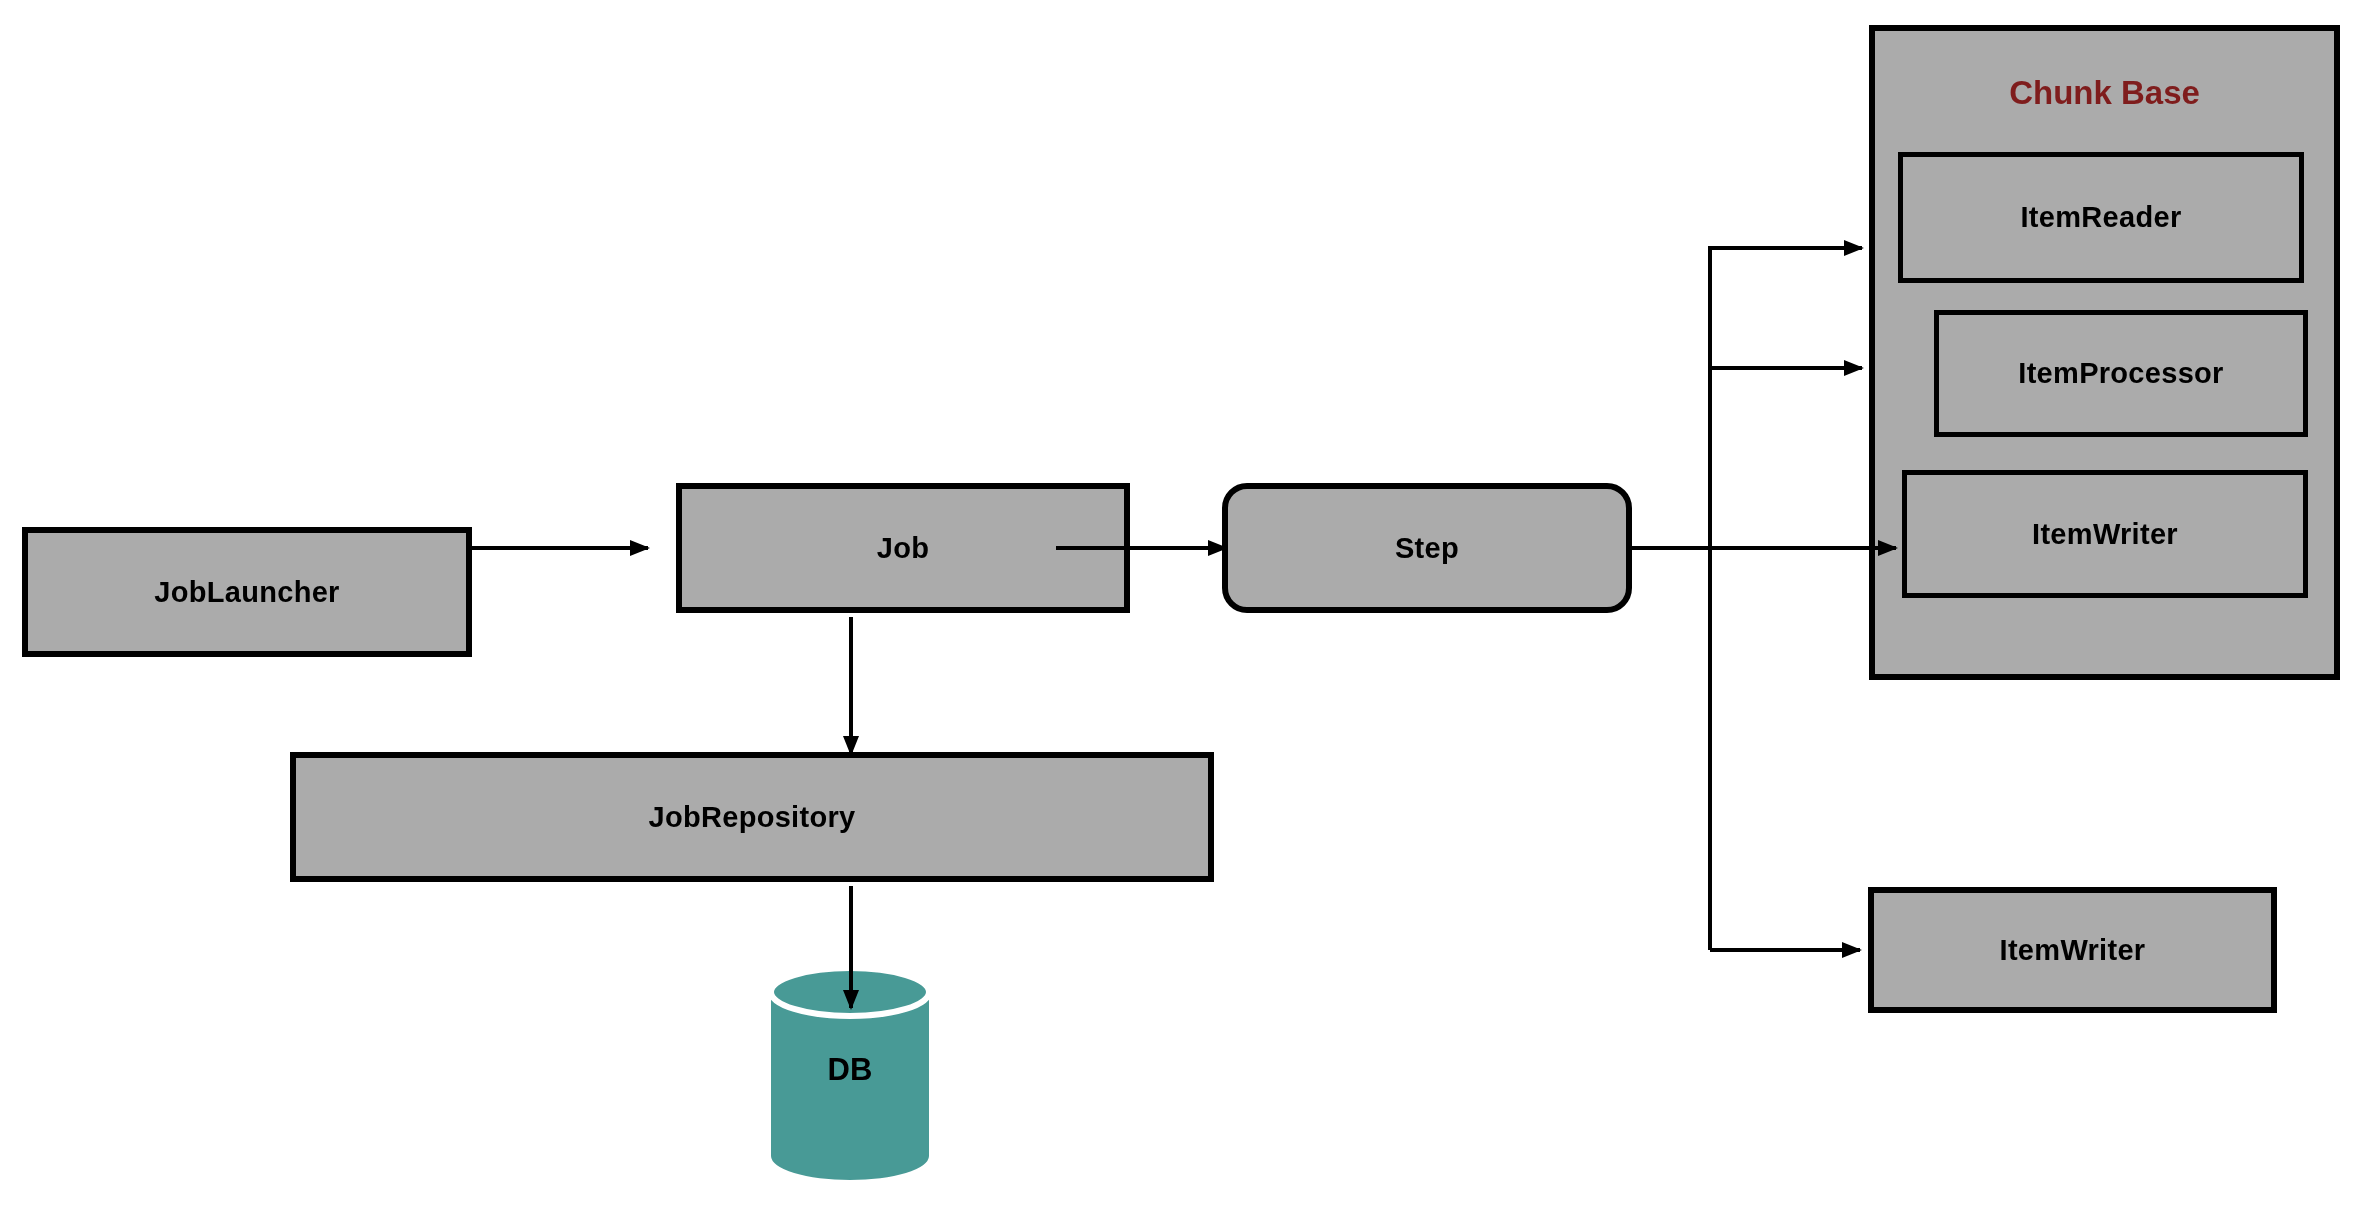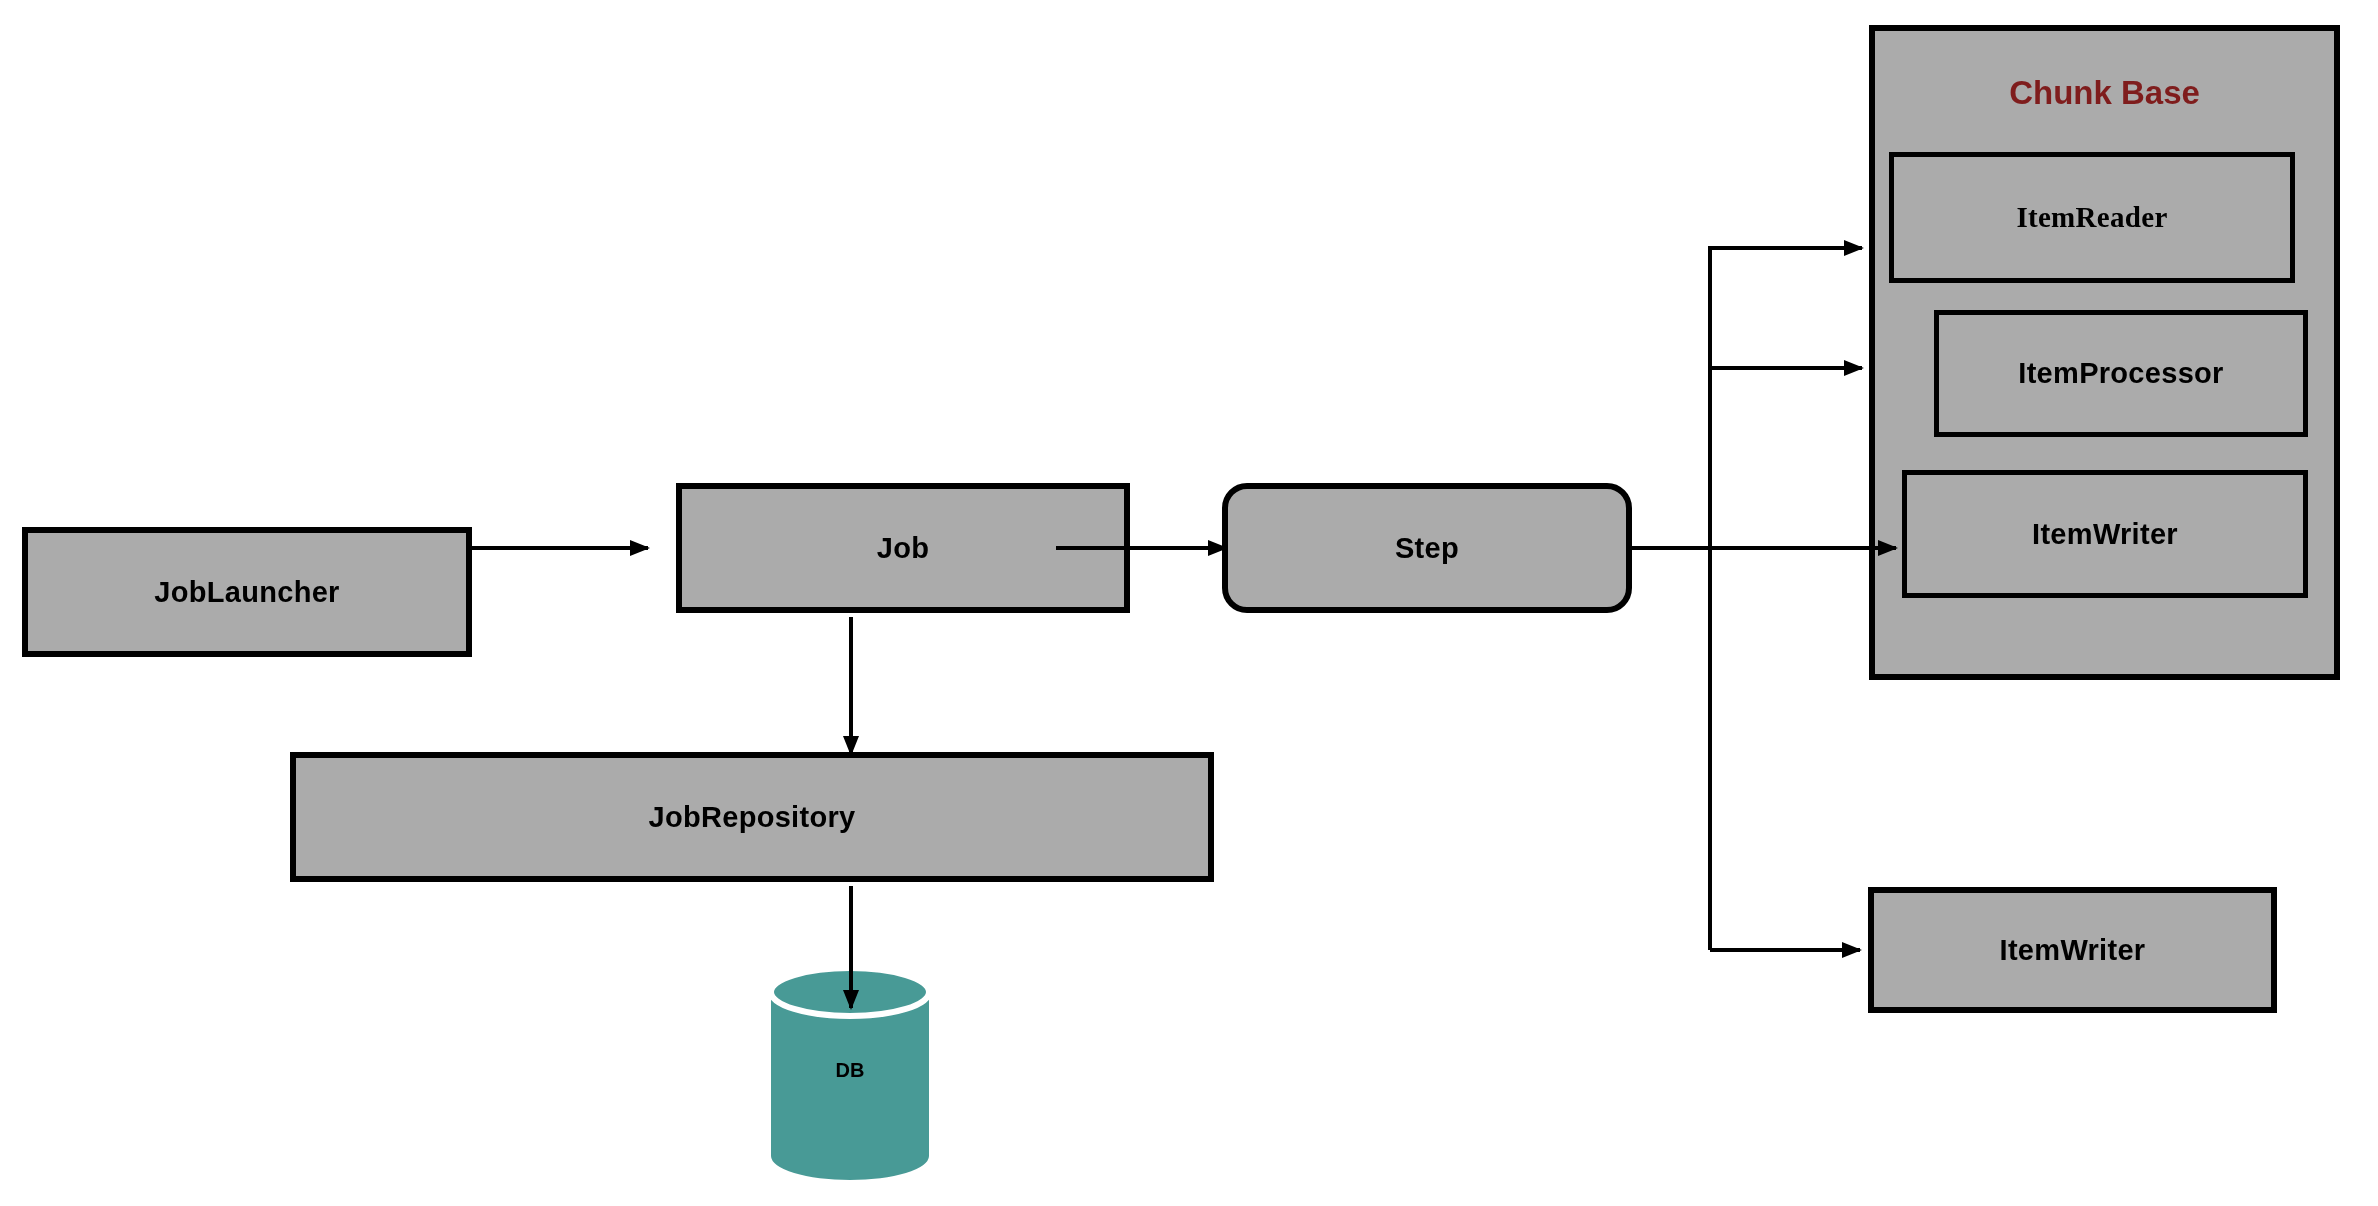--- a/index.html
+++ b/index.html
@@ -69,21 +69,21 @@
   }
   .db-label {
     position: absolute;
     left: 771px;
     top: 1045px;
     width: 158px;
     height: 50px;
     display: flex;
     align-items: center;
     justify-content: center;
-    font-size: 20px;
+    font-size: 31px;
     font-weight: 700;
     color: #000;
     z-index: 6;
   }
 </style>
 </head>
 <body>
 
 <div id="canvas" style="--node_fill: #ABABAB; --node_border: #000000; --connector: #000000; --db_fill: #489A96; --db_gap: #FFFFFF; --background: #FFFFFF;">
 
@@ -106,21 +106,21 @@
   <div class="node" style="left:22px; top:483px; width:450px; height:130px;margin-top:44px;">JobLauncher</div>
 
   <div class="node" style="left:676px; top:483px; width:454px; height:130px;">Job</div>
 
   <div class="node" style="left:1222px; top:483px; width:410px; height:130px;border-radius:25px;">Step</div>
 
   <div class="node" style="left:290px; top:752px; width:924px; height:130px;">JobRepository</div>
 
   <div class="group" style="left:1869px; top:25px; width:471px; height:655px;">
     <div class="group-title">Chunk Base</div>
-    <div class="node" style="left:14px; top:121px; width:406px; height:131px;font-family:Liberation Serif, serif;">ItemReader</div>
+    <div class="node" style="left:23px; top:121px; width:406px; height:131px;">ItemReader</div>
     <div class="node" style="left:27px; top:279px; width:374px; height:127px;margin-left:32px;">ItemProcessor</div>
     <div class="node" style="left:27px; top:439px; width:406px; height:128px;">ItemWriter</div>
   </div>
 
   <div class="node" style="left:1868px; top:887px; width:409px; height:126px;">ItemWriter</div>
 
   <svg id="db-cylinder" width="170" height="224" viewBox="0 0 170 224">
     <path d="M6,30 L6,194 A79,24 0 0 0 164,194 L164,30 A79,24 0 0 1 6,30 Z" fill="var(--db_fill, #489A96)"></path>
     <ellipse cx="85" cy="30" rx="79" ry="24" fill="var(--db_fill, #489A96)" stroke="var(--db_gap, #FFFFFF)" stroke-width="6"></ellipse>
   </svg>

